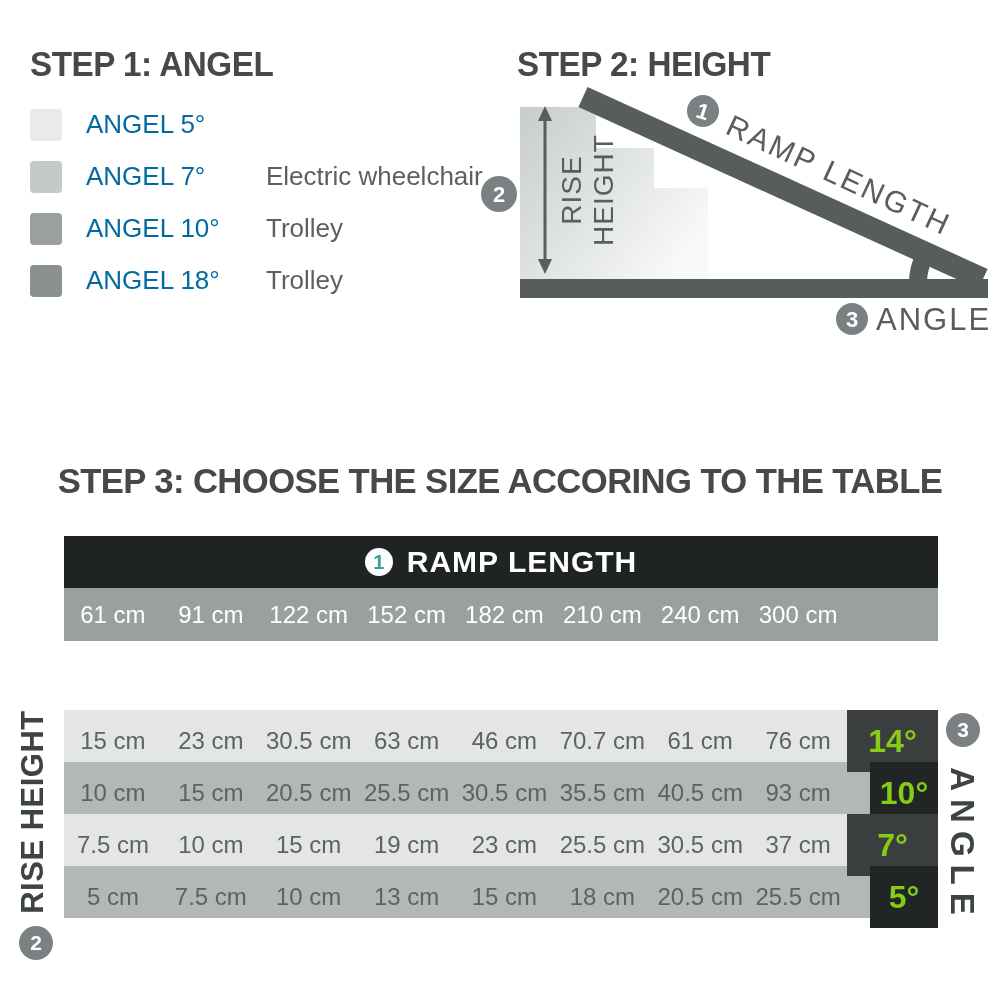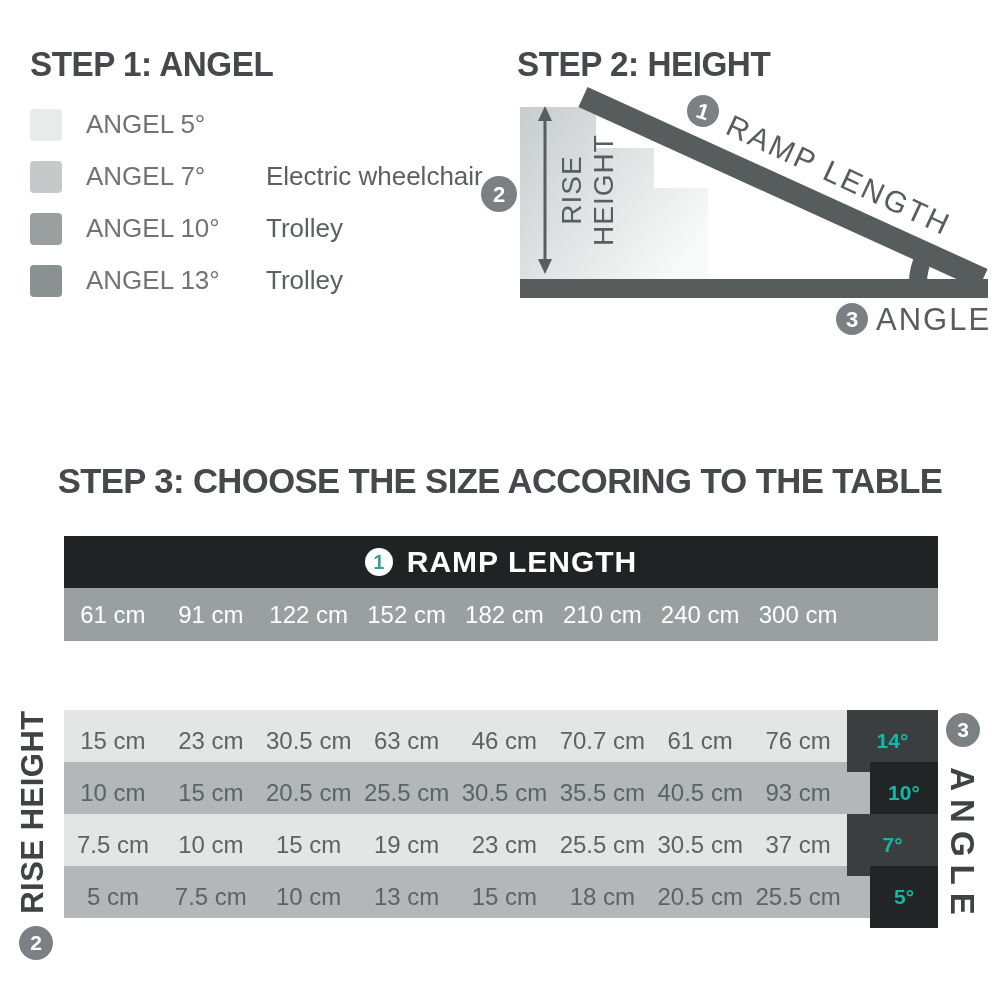--- a/index.html
+++ b/index.html
@@ -16,21 +16,21 @@
   #step2-title{left:517px;top:44px;}
   #step3-title{
     position:absolute;left:0;top:461px;width:1000px;text-align:center;
     font-size:35px;font-weight:700;color:#45494b;letter-spacing:-0.6px;white-space:nowrap;
     transform:scaleX(0.99);transform-origin:center;
   }
   
   #legend{position:absolute;left:30px;top:108px;}
   .legend-row{display:flex;align-items:center;height:33px;margin-bottom:19px;}
   .swatch{width:32px;height:32px;border-radius:4px;flex:0 0 32px;}
-  .legend-label{margin-left:24px;width:150px;font-size:26px;color:#737373;white-space:nowrap;}
+  .legend-label{margin-left:24px;width:150px;font-size:26px;color:#0369a1;white-space:nowrap;}
   .legend-desc{margin-left:30px;font-size:26px;color:#5b6061;white-space:nowrap;}
   
   #diagram{position:absolute;left:480px;top:75px;}
   
   #size-table{position:absolute;left:64px;top:536px;width:874px;}
   .tbl-black{
     height:52px;background:#1f2324;display:flex;align-items:center;justify-content:center;gap:14px;
   }
   .tbl-black .hdr-label{color:#ffffff;font-size:30px;font-weight:700;letter-spacing:1px;}
   .badge-white{
@@ -43,21 +43,21 @@
   }
   .tbl-gray span{color:#ffffff;font-size:24px;text-align:center;white-space:nowrap;}
   .tbl-spacer{height:69px;background:#ffffff;}
   .tbl-row{height:52px;display:grid;grid-template-columns:repeat(8,1fr) 91px;align-items:center;}
   .tbl-row .cell{font-size:24px;color:#5d6263;text-align:center;white-space:nowrap;}
   .tbl-row{background:transparent;}
   .row-light{background:#e4e6e6;}
   .row-dark{background:#b3b7b7;}
   .angle-cell{
     height:62px;display:flex;align-items:center;justify-content:center;
-    color:#14b8a6;font-size:21px;font-weight:600;
+    color:#84cc16;font-size:32px;font-weight:600;
   }
   .row-light .angle-cell{background:#3a3e3e;}
   .row-dark .angle-cell{background:#212526;margin-left:23px;}
   
   .vlabel{
     position:absolute;font-weight:700;color:#3e4344;white-space:nowrap;text-align:center;
   }
   #vlabel-left{
     left:-72px;top:794px;width:210px;height:36px;font-size:31px;letter-spacing:0.5px;
     transform:rotate(-90deg);
@@ -90,21 +90,21 @@
       <span class="legend-label">ANGEL 7°</span>
       <span class="legend-desc">Electric wheelchair</span>
     </div>
     <div class="legend-row">
       <span class="swatch" style="background: rgb(154, 160, 160);"></span>
       <span class="legend-label">ANGEL 10°</span>
       <span class="legend-desc">Trolley</span>
     </div>
     <div class="legend-row">
       <span class="swatch" style="background: rgb(139, 145, 145);"></span>
-      <span class="legend-label">ANGEL 13°</span>
+      <span class="legend-label">ANGEL 18°</span>
       <span class="legend-desc">Trolley</span>
     </div>
   </div>
 
   <div id="step2-title" class="h-step">STEP 2: HEIGHT</div>
 
   <svg id="diagram" width="520" height="265" viewBox="480 75 520 265" xmlns="http://www.w3.org/2000/svg">
     <defs>
       <linearGradient id="stairGrad" x1="0" y1="0" x2="1" y2="0.7">
         <stop offset="0" stop-color="#c7cccc"></stop>

